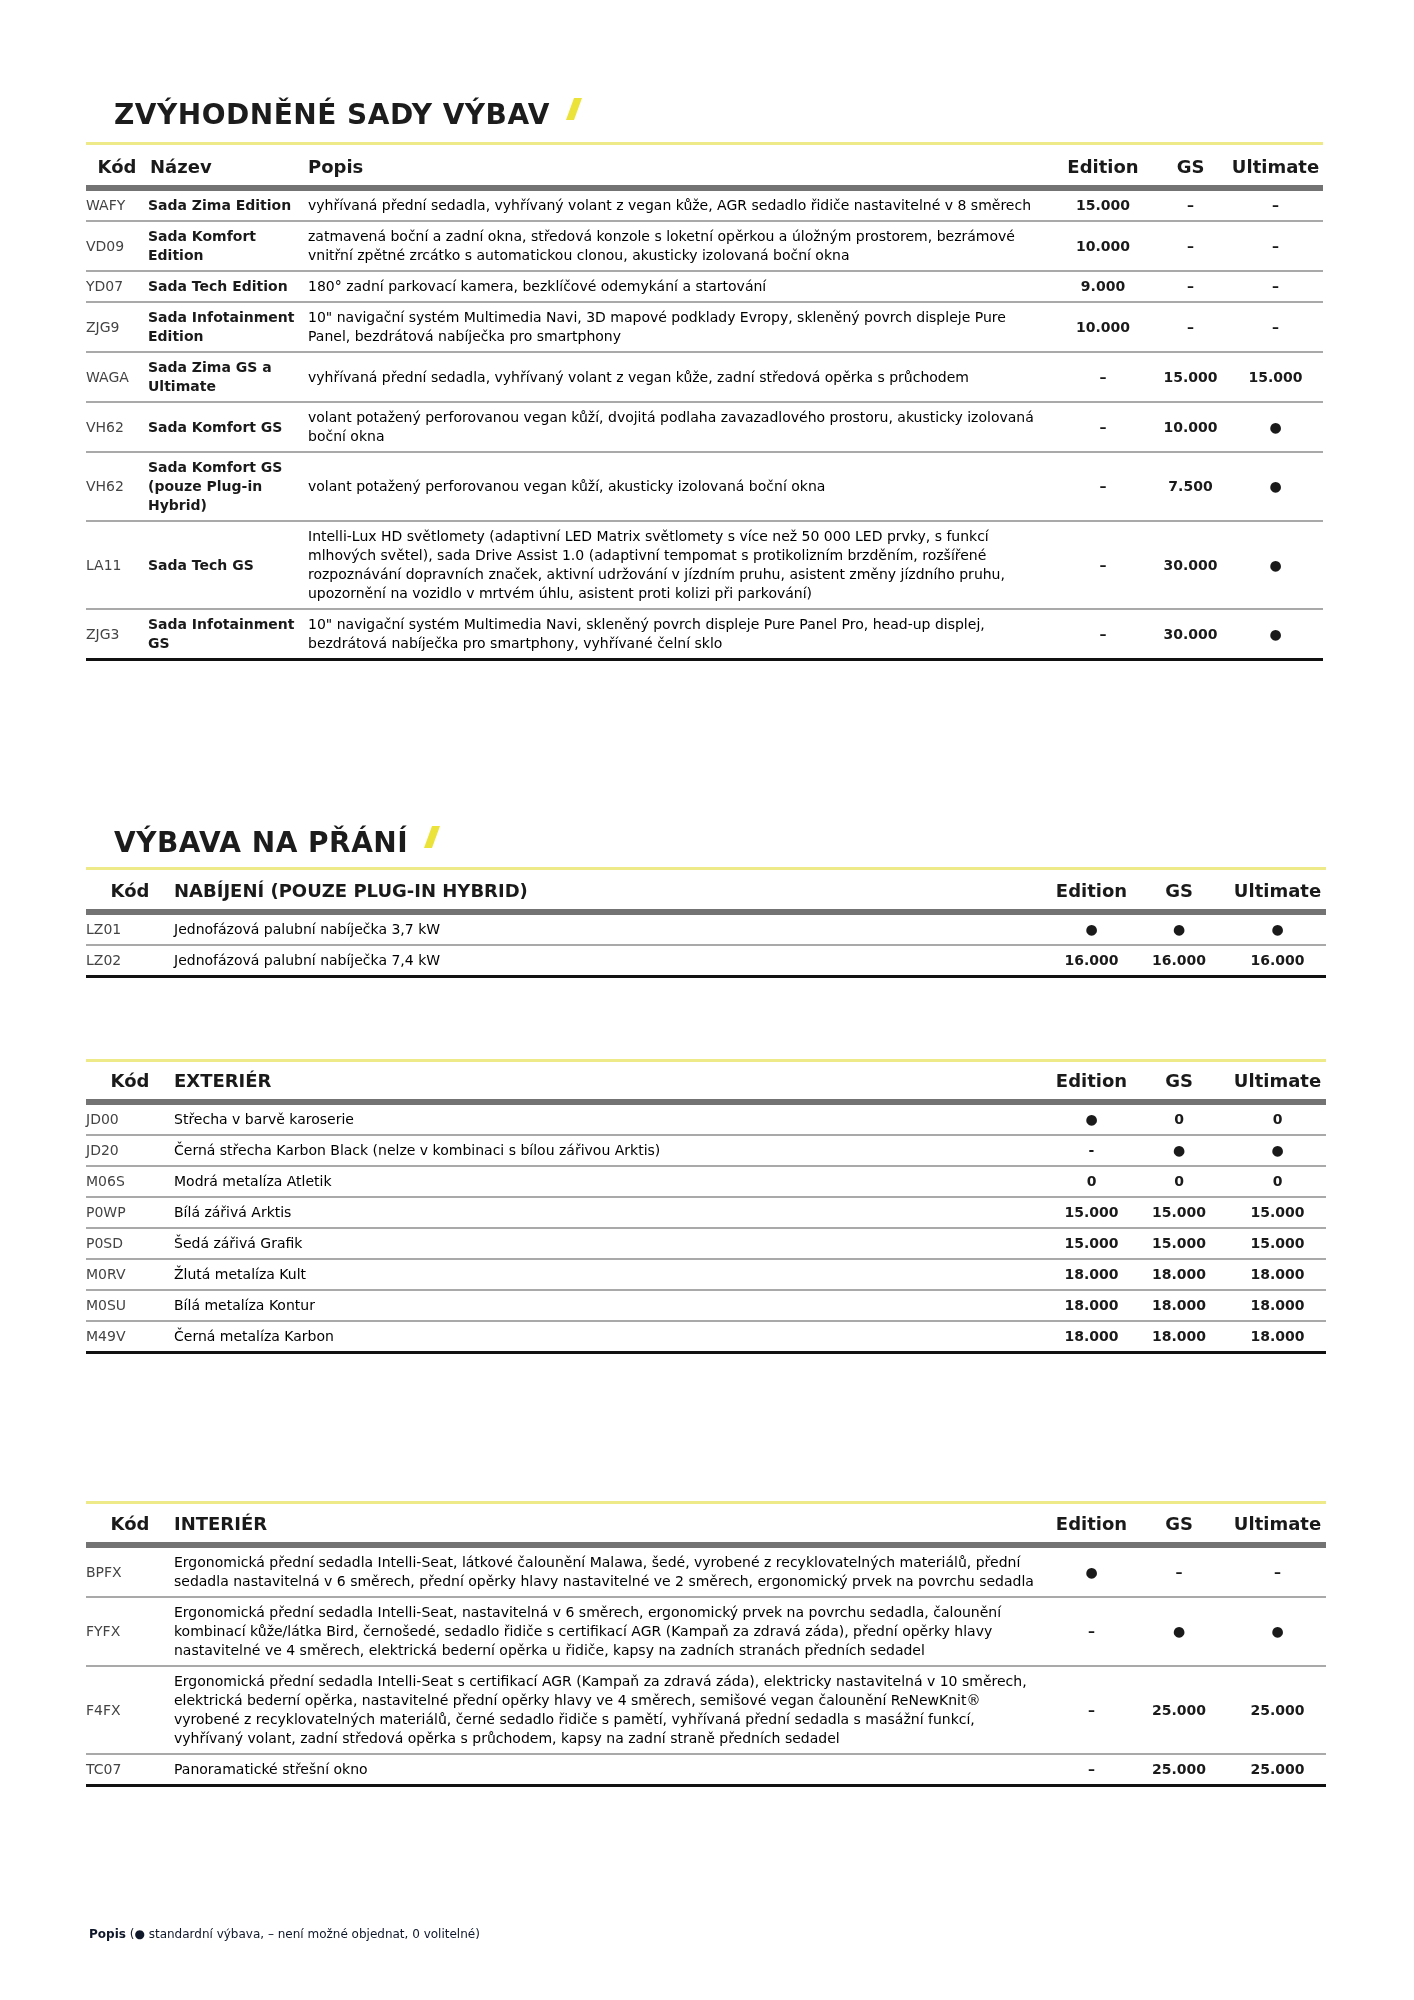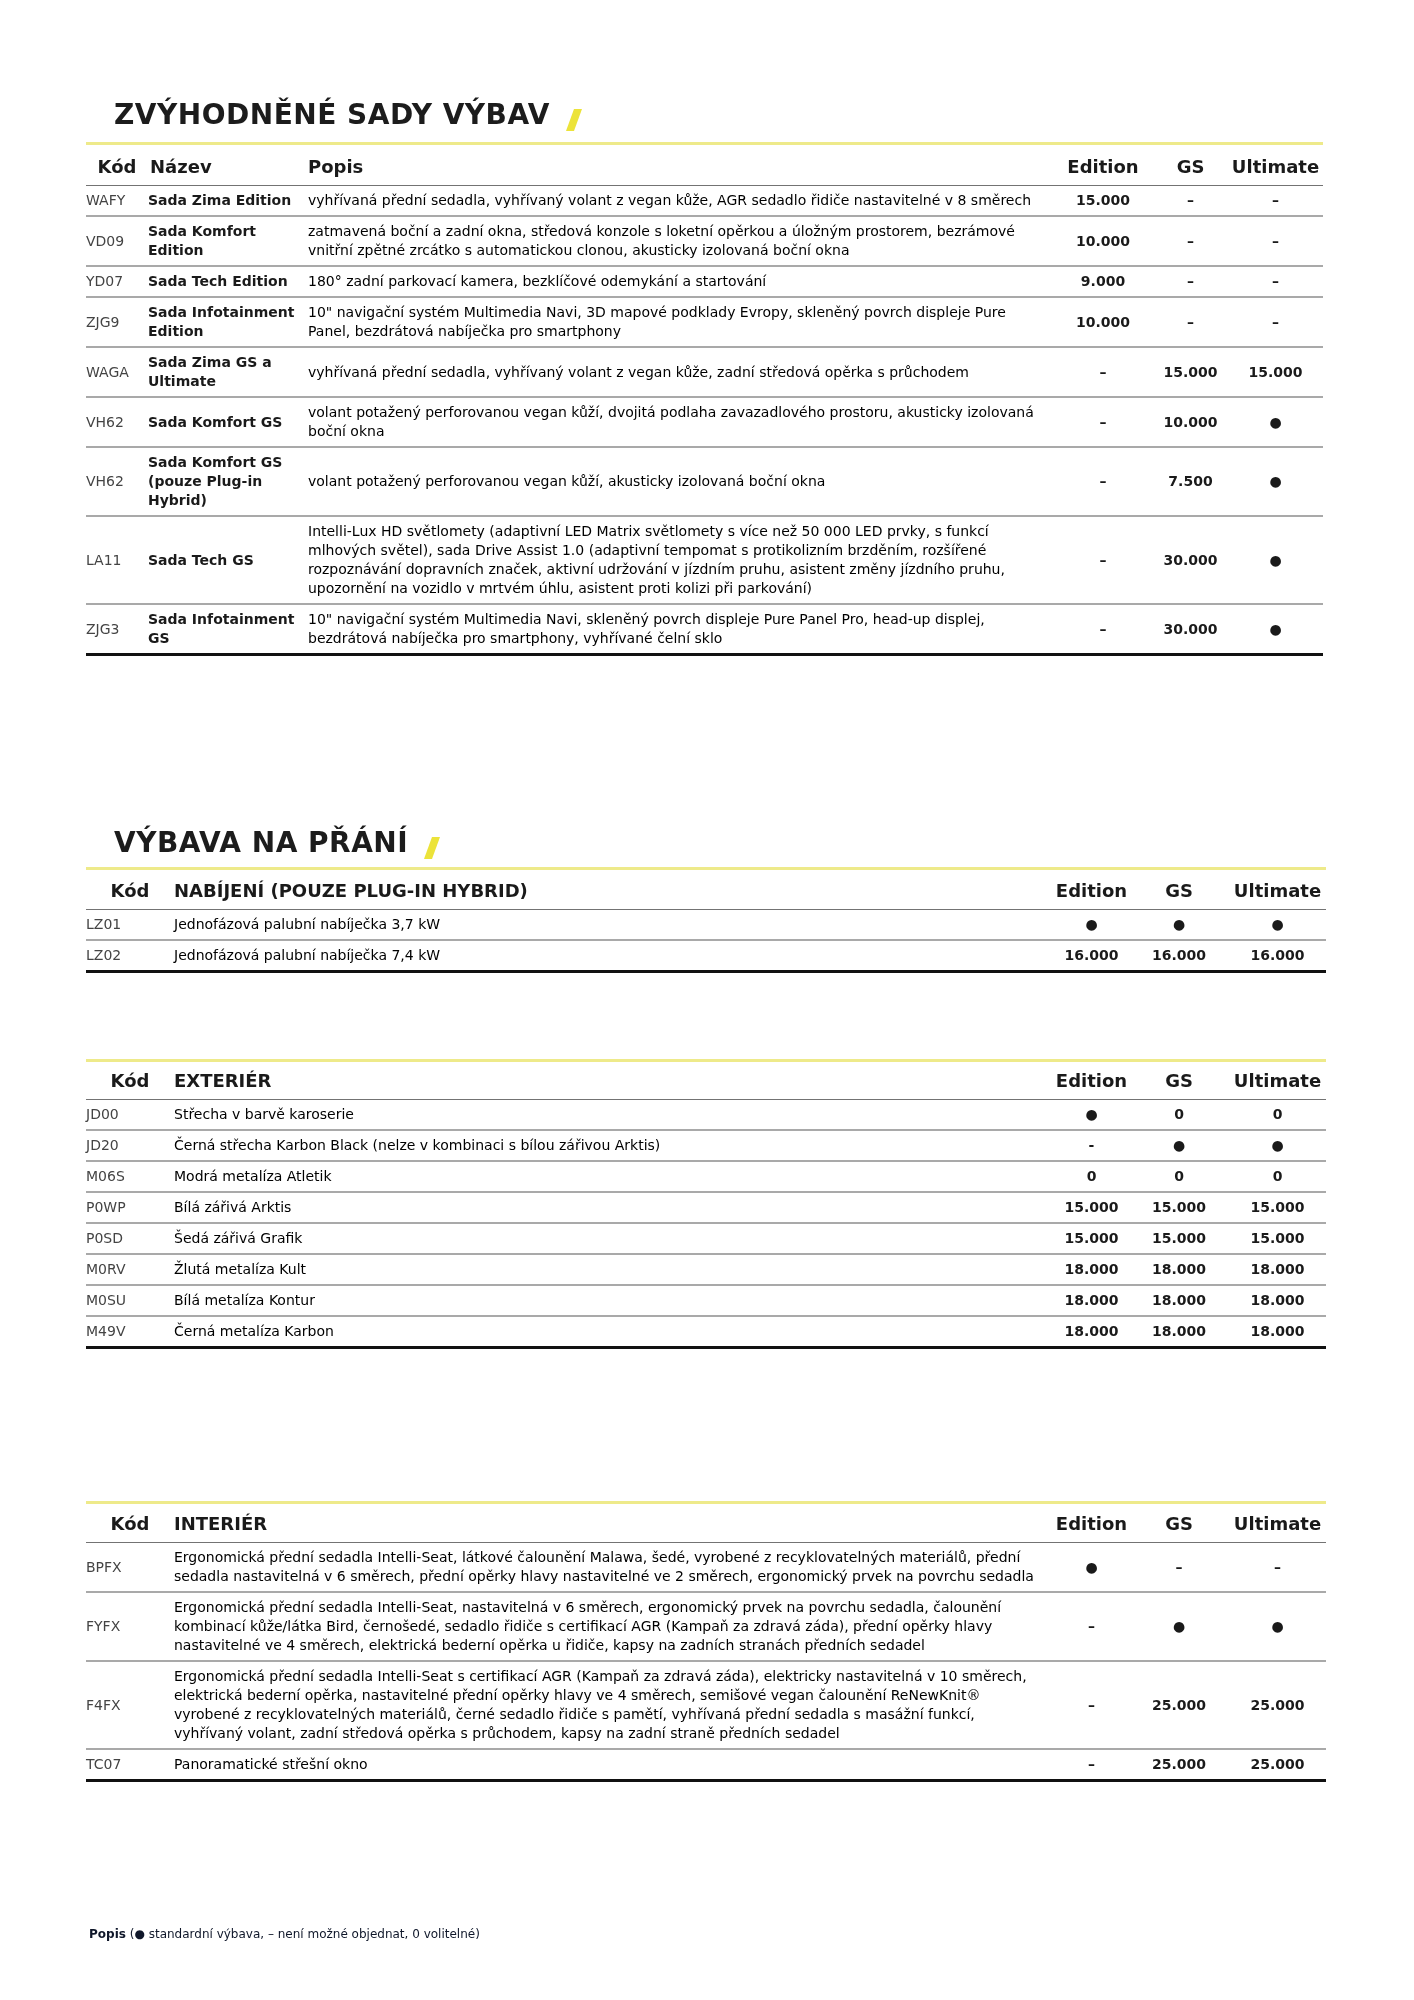--- a/index.html
+++ b/index.html
@@ -5,34 +5,34 @@
   html, body { margin: 0; padding: 0; background: #ffffff; }
   body {
     width: 1414px; height: 2000px; position: relative; overflow: hidden;
     font-family: "DejaVu Sans", "Liberation Sans", sans-serif;
     color: #1a1a1a;
   }
   .section-title {
     position: absolute; left: 114px;
     font-family: "DejaVu Sans", sans-serif; font-weight: bold;
     font-size: 28px; letter-spacing: 0.5px; color: #1c1c1c;
-    display: flex; align-items: flex-end; margin: 0; gap: 8px;
+    display: flex; align-items: flex-start; margin: 0; gap: 8px;
   }
   .slash {
     display: inline-block; width: 8px; height: 22px; margin-left: 12px;
     background: #ece33a; transform: skewX(-20deg);
   }
   .yellow-rule { position: absolute; height: 3px; background: #eeea8a; }
   table {
     position: absolute; border-collapse: collapse; table-layout: fixed;
     font-size: 14px;
   }
   th {
     font-weight: bold; font-size: 18px; text-align: left;
-    padding: 0 0 8px 0; border-bottom: 1px solid #737373; vertical-align: bottom;
+    padding: 0 0 8px 0; border-bottom: 6px solid #737373; vertical-align: bottom;
     color: #1a1a1a;
   }
   th.c { text-align: center; }
   td {
     border-bottom: 2px solid #a9a9a9; vertical-align: middle;
     padding: 5px 0; line-height: 19px; color: #333;
   }
   tr:last-child td { border-bottom: 3px solid #111; }
   td.code { text-align: left; color: #444; font-size: 14px; }
   td.name { font-weight: bold; color: #1a1a1a; padding-right: 6px; }

